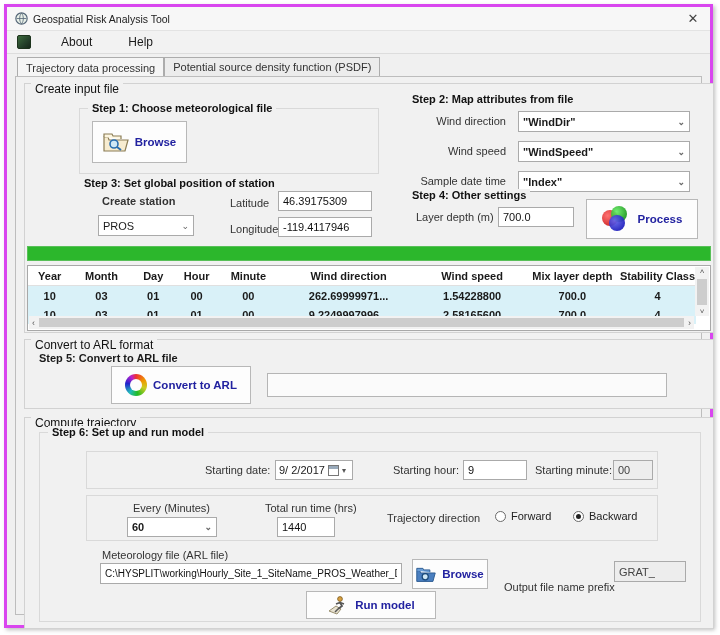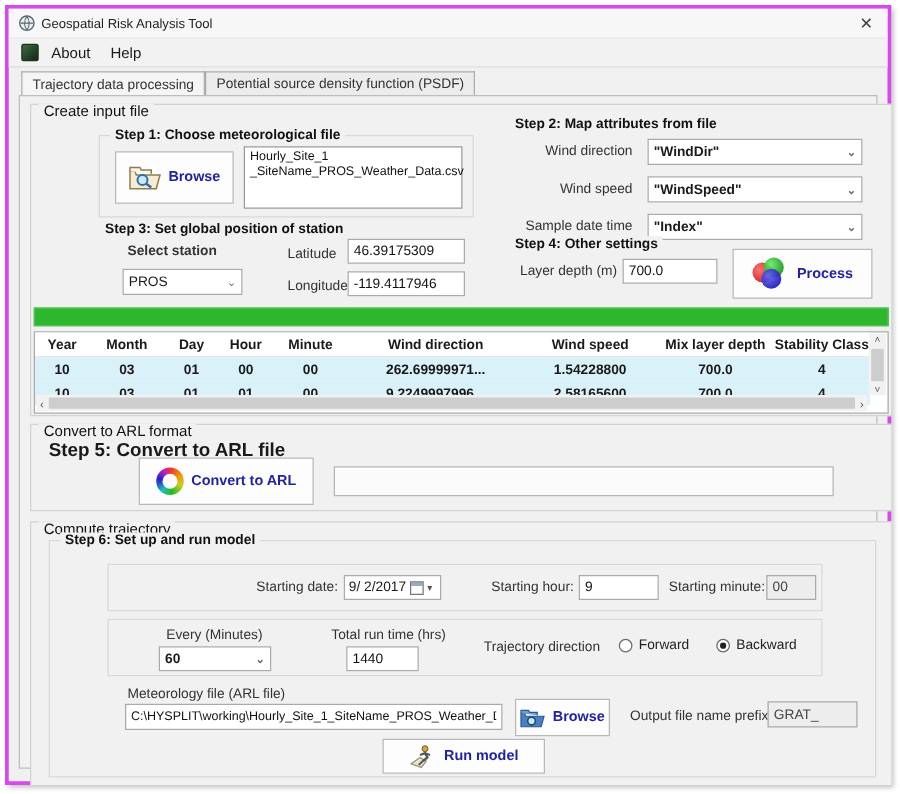--- a/index.html
+++ b/index.html
@@ -9,21 +9,21 @@
     background:#f0f0f0; border:3px solid #d946ef;
     box-shadow:2px 2px 4px rgba(0,0,0,.25);
     font-size:11px; color:#1a1a1a;
   }
   
   .titlebar{ height:24px; background:#f7f7f7; display:flex; align-items:center; padding-left:8px; border-bottom:1px solid #e3e3e3;}
   .titlebar .app-ico{ width:13px; height:13px; margin-right:5px; }
   .titlebar .title{ font-size:10.5px; color:#222; }
   .close-btn{ margin-left:auto; width:34px; height:24px; display:flex; align-items:center; justify-content:center; color:#444; font-size:13px; cursor:default;}
   
-  .menubar{ height:23px; display:flex; align-items:center; padding-left:10px; gap:0; border-bottom:1px solid #ddd; background:#f2f2f2;}
+  .menubar{ height:23px; display:flex; align-items:center; padding-left:10px; gap:20px; border-bottom:1px solid #ddd; background:#f2f2f2;}
   .menu-ico{ width:14px; height:14px; background:#2e4d2e; border:1px solid #1d331d; border-radius:2px; margin-right:2px;
              background-image:linear-gradient(135deg,#3d6b3d 0%,#24402a 60%,#16281a 100%);}
   .menu-item{ padding:3px 8px; font-size:12px; color:#1a1a1a; }
   
   .tabstrip{ display:flex; align-items:flex-end; height:22px; padding-left:10px; }
   .tab{ border:1px solid #acacac; border-bottom:none; padding:3px 8px 3px 8px; font-size:11px; background:#ececec; color:#333; }
   .tab.active{ background:#f5f5f5; position:relative; top:1px; padding-top:4px; }
   .tabpage{ position:absolute; left:8px; right:8px; top:69px; bottom:10px; border:1px solid #bdbdbd; background:#f1f1f1; }
   
   .group{ position:absolute; border:1px solid #d2d2d2; background:#f1f1f1; }
@@ -102,24 +102,20 @@
         <div class="stitle">Step 1: Choose meteorological file</div>
         <div class="btn" style="position:absolute; left:12px; top:12px; width:95px; height:42px;">
           <svg width="26" height="22" viewBox="0 0 26 22">
             <path d="M1 6 L1 20 L22 20 L25 9 L6 9 L5 6 Z" fill="#f7ecd0" stroke="#8b7d55" stroke-width="1.2"></path>
             <path d="M1 6 L1 3 L9 3 L10 5 L18 5 L18 8" fill="#fdf6e0" stroke="#8b7d55" stroke-width="1.2"></path>
             <circle cx="11" cy="13" r="4" fill="#cfe8f5" stroke="#2a6fb0" stroke-width="1.6"></circle>
             <line x1="14" y1="16" x2="18" y2="19" stroke="#2a6fb0" stroke-width="2"></line>
           </svg>
           <span class="btxt">Browse</span>
         </div>
-        <div class="txt" style="position:absolute; left:115px; top:8px; width:175px; height:50px; font-size:10px; line-height:12px; border-color:#999;">
-          <div>Hourly_Site_1</div>
-          <div>_SiteName_PROS_Weather_Data.csv</div>
-        </div>
       </div>
 
       <div class="sub" style="left:382px; top:12px; width:300px; height:96px; border-color:transparent;">
         <div class="stitle" style="top:-4px; left:0;">Step 2: Map attributes from file</div>
         <div class="lbl" style="position:absolute; right:200px; top:18px;">Wind direction</div>
         <div class="combo" style="position:absolute; left:110px; top:14px; width:172px; height:21px; font-weight:bold;">
           <span>"WindDir"</span>
           <span class="chev">⌄</span>
         </div>
         <div class="lbl" style="position:absolute; right:200px; top:48px;">Wind speed</div>
@@ -129,21 +125,21 @@
         </div>
         <div class="lbl" style="position:absolute; right:200px; top:78px;">Sample date time</div>
         <div class="combo" style="position:absolute; left:110px; top:74px; width:172px; height:21px; font-weight:bold;">
           <span>"Index"</span>
           <span class="chev">⌄</span>
         </div>
       </div>
 
       <div class="sub" style="left:54px; top:98px; width:300px; height:58px; border-color:transparent;">
         <div class="stitle" style="top:-6px; left:0;">Step 3: Set global position of station</div>
-        <div class="lbl" style="position:absolute; left:22px; top:12px; font-weight:bold;">Select station</div>
+        <div class="lbl" style="position:absolute; left:22px; top:12px; font-weight:bold;">Create station</div>
         <div class="combo" style="position:absolute; left:18px; top:32px; width:96px; height:21px;">
           <span>PROS</span>
           <span class="chev">⌄</span>
         </div>
         <div class="lbl" style="position:absolute; left:150px; top:14px;">Latitude</div>
         <input class="txt" style="position: absolute; left: 198px; top: 8px; width: 94px; height: 20px;" value="46.39175309">
         <div class="lbl" style="position:absolute; left:150px; top:40px;">Longitude</div>
         <input class="txt" style="position: absolute; left: 198px; top: 34px; width: 94px; height: 20px;" value="-119.4117946">
       </div>
 
@@ -205,21 +201,21 @@
         <div class="hsb">
           <span>‹</span>
           <span class="hthumb"></span>
           <span>›</span>
         </div>
       </div>
     </div>
 
     <div class="group" style="left:8px; top:262px; width:690px; height:70px;">
       <div class="gtitle">Convert to ARL format</div>
-      <div class="stitle" style="position:absolute; left:14px; top:12px; font-weight:bold; font-size:15px;">Step 5: Convert to ARL file</div>
+      <div class="stitle" style="position:absolute; left:14px; top:12px; font-weight:bold; font-size:11px;">Step 5: Convert to ARL file</div>
       <div class="btn" style="position:absolute; left:86px; top:26px; width:140px; height:38px;">
         <span class="ring"></span>
         <span class="btxt">Convert to ARL</span>
       </div>
       <div class="progress-empty" style="left:242px; top:33px; width:400px; height:24px;"></div>
     </div>
 
     <div class="group" style="left:8px; top:340px; width:690px; height:212px;">
       <div class="gtitle">Compute trajectory</div>
 
@@ -262,21 +258,21 @@
           <div class="lbl" style="position:absolute; left:62px; top:116px;">Meteorology file (ARL file)</div>
           <input class="txt" style="position: absolute; left: 60px; top: 130px; width: 302px; height: 21px; font-size: 10px;" value="C:\HYSPLIT\working\Hourly_Site_1_SiteName_PROS_Weather_Data_H1.bin">
           <div class="btn" style="position:absolute; left:372px; top:126px; width:76px; height:30px;">
             <svg width="20" height="17" viewBox="0 0 26 22">
               <path d="M1 6 L1 20 L22 20 L25 9 L6 9 L5 6 Z" fill="#4a7fc0" stroke="#2a5a90" stroke-width="1.2"></path>
               <path d="M1 6 L1 3 L9 3 L10 5 L18 5 L18 8" fill="#6a9fd8" stroke="#2a5a90" stroke-width="1.2"></path>
               <circle cx="12" cy="14" r="4" fill="#cfe8f5" stroke="#184878" stroke-width="1.6"></circle>
             </svg>
             <span class="btxt">Browse</span>
           </div>
-          <div class="lbl" style="position:absolute; left:464px; top:134px;text-align:right;">Output file name prefix</div>
+          <div class="lbl" style="position:absolute; left:464px; top:148px;text-align:right;">Output file name prefix</div>
           <input class="txt dis" style="position: absolute; left: 574px; top: 128px; width: 72px; height: 21px;" value="GRAT_">
         </div>
 
         <div class="btn" style="position:absolute; left:266px; top:158px; width:130px; height:28px;">
           <svg width="22" height="20" viewBox="0 0 22 20">
             <path d="M2 16 L9 11 L14 14 L10 19 Z" fill="#e8e2d0" stroke="#9a9070" stroke-width="1"></path>
             <circle cx="13" cy="4" r="2.4" fill="#d8a040" stroke="#7a5a20" stroke-width="0.8"></circle>
             <path d="M9 9 L13 7.5 L15 11 L11 14" fill="none" stroke="#555" stroke-width="1.8"></path>
             <path d="M13 7.5 L17 9 M11 14 L8 17" stroke="#555" stroke-width="1.5"></path>
           </svg>

